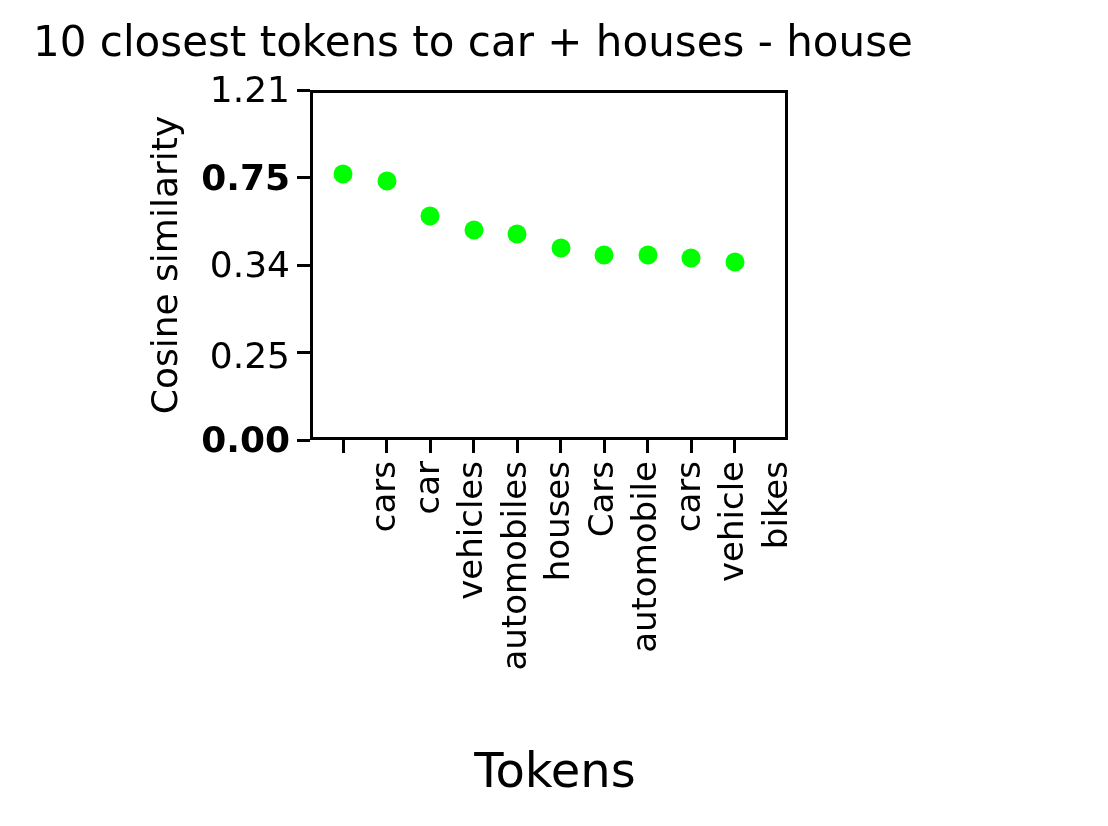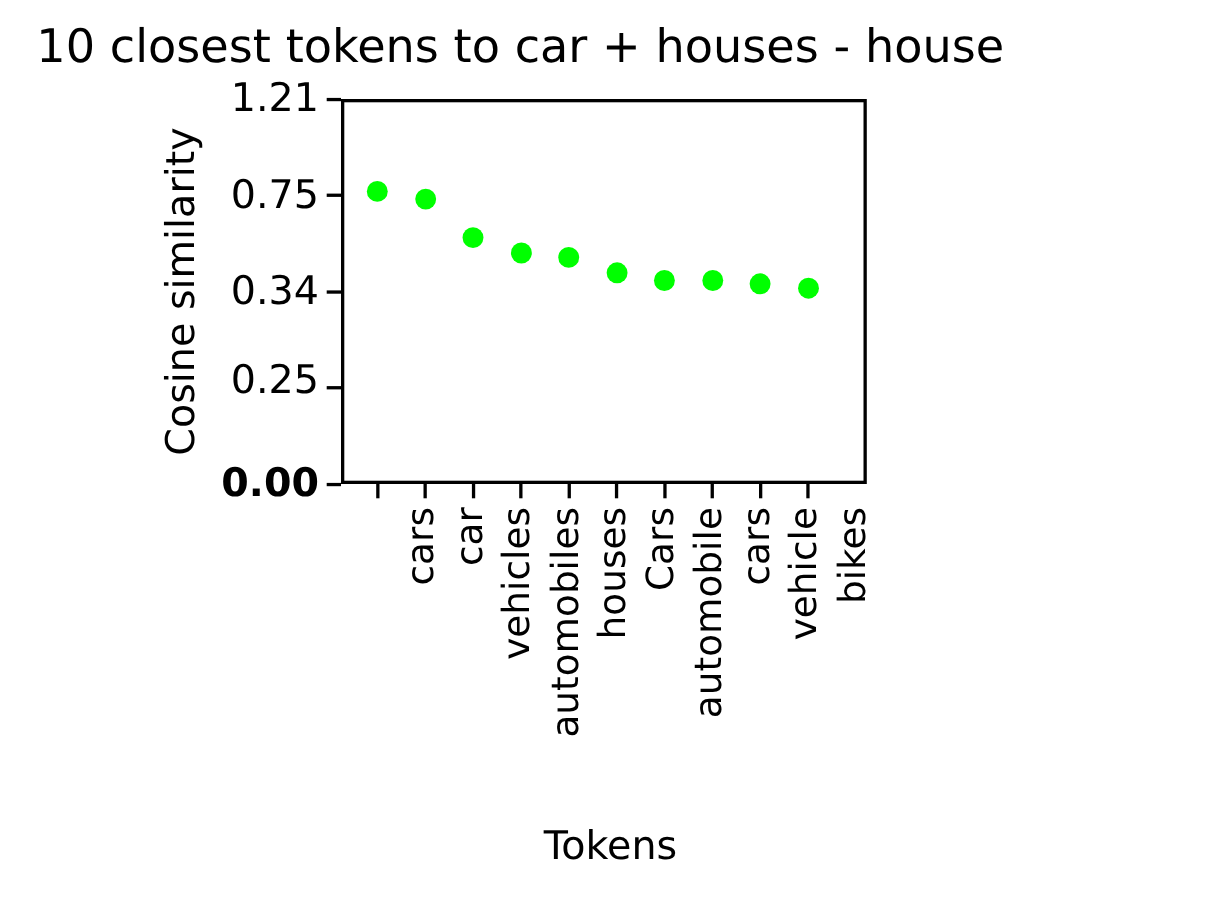--- a/index.html
+++ b/index.html
@@ -108,44 +108,44 @@
     transform: rotate(-90deg) translate(-100%, 0);
   }
   .xtick-label-inner {
     display: inline-block;
     transform: translateY(11px);
   }
   #xlabel {
     position: absolute;
     left: 555px;
     top: 752px;
-    font-size: 36px;
+    font-size: 48px;
     line-height: 36px;
     white-space: nowrap;
     transform: translateX(-50%);
   }
 </style>
 </head>
 <body>
 
 <div id="figure">
 
   <div id="chart-title">10 closest tokens to car + houses - house</div>
 
   <div id="plot-frame"></div>
 
   <div id="y-axis">
       <div class="ytick-mark" style="top: 438.5px;"></div>
       <div class="ytick-label" style="top: 440px; font-weight: bold;">0.00</div>
       <div class="ytick-mark" style="top: 351px;"></div>
-      <div class="ytick-label" style="top: 346px;">0.25</div>
+      <div class="ytick-label" style="top: 356px;">0.25</div>
       <div class="ytick-mark" style="top: 263.5px;"></div>
       <div class="ytick-label" style="top: 265px;">0.34</div>
       <div class="ytick-mark" style="top: 176px;"></div>
-      <div class="ytick-label" style="top: 177.5px;">0.75</div>
+      <div class="ytick-label" style="top: 177.5px; font-weight: bold;">0.75</div>
       <div class="ytick-mark" style="top: 88.5px;"></div>
       <div class="ytick-label" style="top: 90px;">1.21</div>
     </div>
   <div id="x-axis">
       <div class="xtick-mark" style="left: 341.955px;"></div>
       <div class="xtick-label" style="left: 355.455px;"><span class="xtick-label-inner">cars</span></div>
       <div class="xtick-mark" style="left: 385.409px;"></div>
       <div class="xtick-label" style="left: 398.909px;"><span class="xtick-label-inner">car</span></div>
       <div class="xtick-mark" style="left: 428.864px;"></div>
       <div class="xtick-label" style="left: 442.364px;"><span class="xtick-label-inner">vehicles</span></div>

